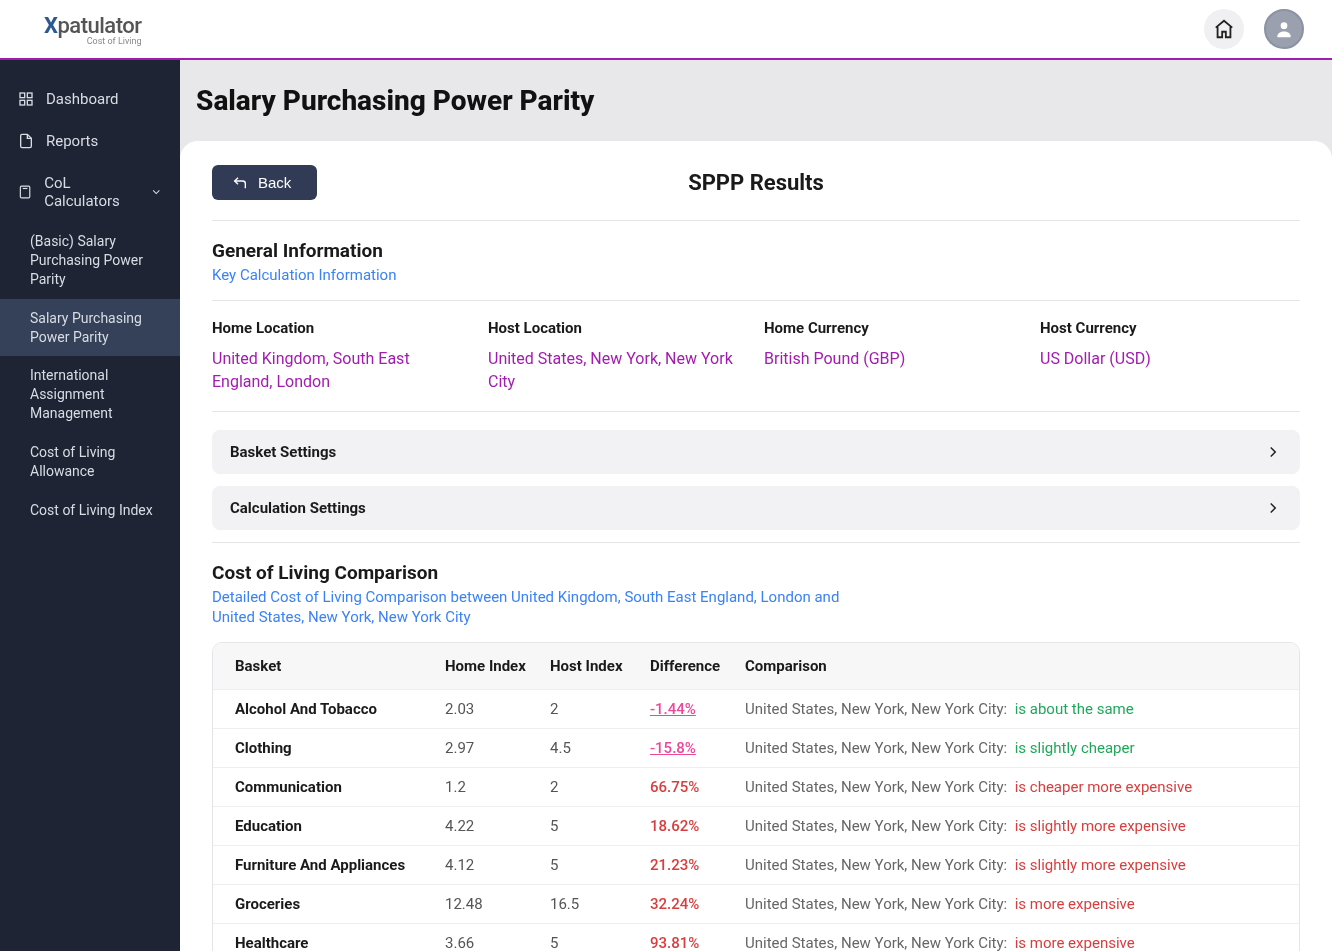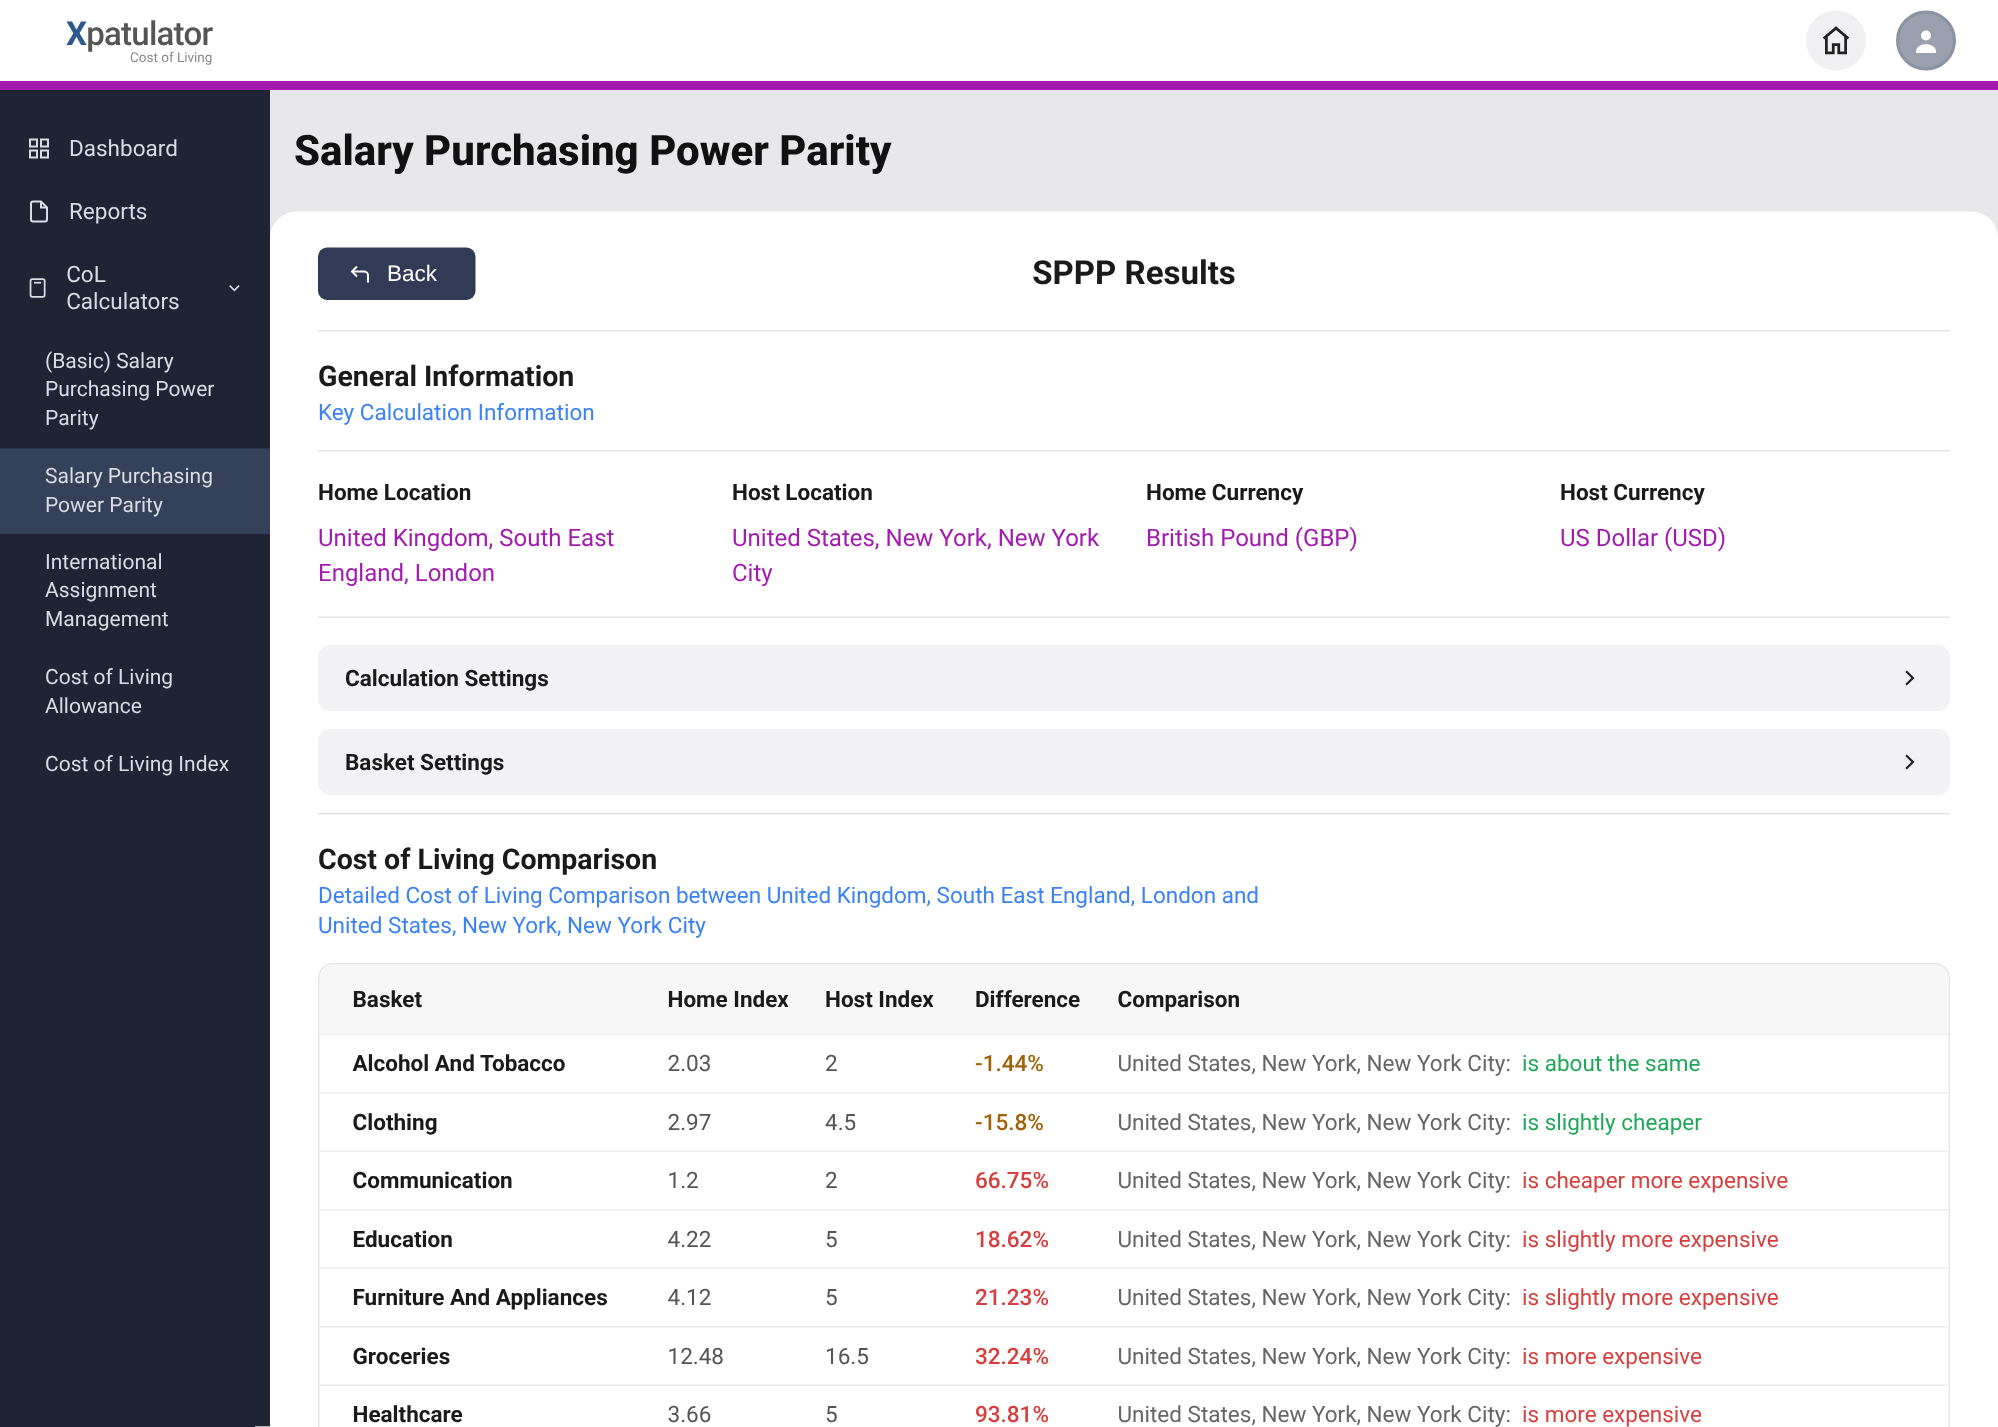--- a/index.html
+++ b/index.html
@@ -11,21 +11,21 @@
   height: 951px;
   overflow: hidden;
 }
 .topbar {
   height: 60px;
   background: #fff;
   display: flex;
   align-items: center;
   justify-content: space-between;
   padding: 0 28px 0 44px;
-  border-bottom: 6px solid #a21caf;
+  border-bottom: 2px solid #a21caf;
 }
 .logo { display: flex; flex-direction: column; }
 .logo-text { font-size: 22px; font-weight: 500; letter-spacing: -0.5px; }
 .logo-x { color: #2c5a8f; font-weight:700; }
 .logo-rest { color: #555; }
 .logo-sub { font-size: 9px; color: #888; text-align: right; margin-top: -2px; }
 .topbar-right { display: flex; gap: 20px; align-items: center; }
 .icon-circle {
   width: 40px; height: 40px; border-radius: 50%;
   background: #f0f0f2; display: flex; align-items: center; justify-content: center;
@@ -72,21 +72,21 @@
 .col-table { border: 1px solid #e5e5e7; border-radius: 10px; overflow: hidden; margin-top: 16px;}
 .col-head-row, .col-row {
   display: grid;
   grid-template-columns: 210px 105px 100px 95px 1fr;
   align-items: center;
 }
 .col-head-row { background: #f7f7f8; font-weight: 700; padding: 14px 22px; font-size:15px;}
 .col-row { padding: 10px 22px; border-top: 1px solid #eee; font-size:15px;}
 .basket-name { font-weight: 700; font-size:15px;}
 .idx { color: #555; }
-.diff-neg { color: #a16207; font-weight: 500;}
+.diff-neg { color: #ec4899; font-weight: 500; text-decoration: underline;}
 .diff-pos { color: #d93e3e; font-weight: 500;}
 .cmp { color: #666; }
 .cmp .grn { color: #1fa85a; }
 .cmp .red { color: #d93e3e; }
 svg { display: block; }
 </style>
 </head>
 <body>
 
 <div class="topbar">
@@ -187,27 +187,27 @@
           <div class="info-value">British Pound (GBP)</div>
         </div>
         <div>
           <div class="info-label">Host Currency</div>
           <div class="info-value">US Dollar (USD)</div>
         </div>
       </div>
       <div class="divider"></div>
 
       <div class="accordion">
-        <span>Calculation Settings</span>
+        <span>Basket Settings</span>
         <svg width="18" height="18" viewBox="0 0 24 24" fill="none" stroke="#222" stroke-width="2">
             <polyline points="9 18 15 12 9 6"></polyline>
           </svg>
       </div>
       <div class="accordion">
-        <span>Basket Settings</span>
+        <span>Calculation Settings</span>
         <svg width="18" height="18" viewBox="0 0 24 24" fill="none" stroke="#222" stroke-width="2">
             <polyline points="9 18 15 12 9 6"></polyline>
           </svg>
       </div>
       <div class="divider"></div>
 
       <div class="sec-title">Cost of Living Comparison</div>
       <div class="sec-sub" style="margin-bottom:2px;">Detailed Cost of Living Comparison between United Kingdom, South East England, London and</div>
       <div class="sec-sub">United States, New York, New York City</div>
 

